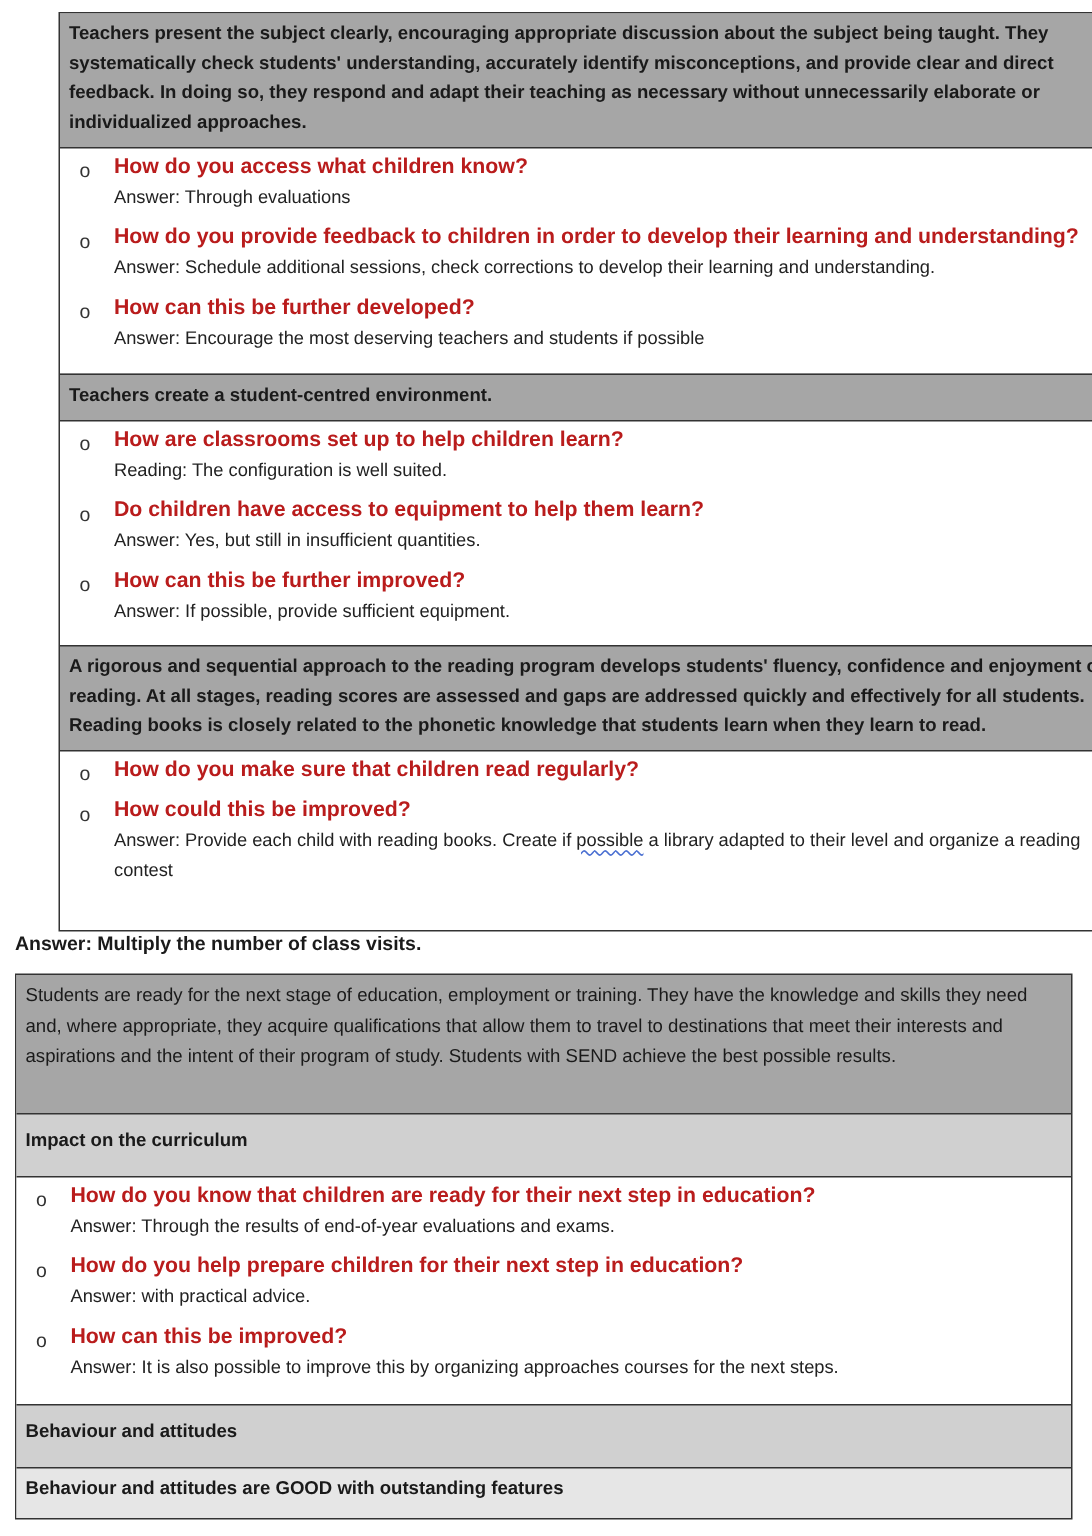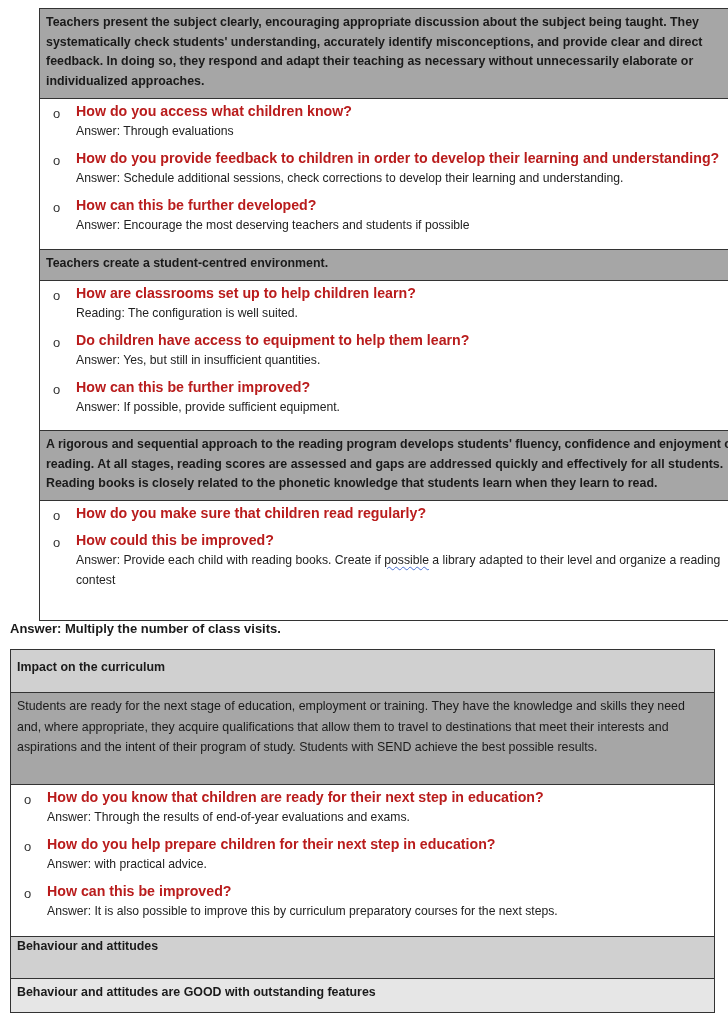--- a/index.html
+++ b/index.html
@@ -98,42 +98,42 @@
       <span class="bullet">o</span>
       <div class="q">How could this be improved?</div>
       <div class="a"><span>Answer: Provide each child with reading books. Create if </span><span class="spell">possible</span><span> a library adapted to their level and organize a reading contest</span></div>
     </div>
   </div>
 </div>
 
 <div class="standalone">Answer: Multiply the number of class visits.</div>
 
 <div class="tbl tbl2">
+  <div class="row hdr dark normal-weight" style="height:92px; padding-top:3px; line-height:20.5px;">
+    <span>Students are ready for the next stage of education, employment or training. They have the knowledge and skills they need and, where appropriate, they acquire qualifications that allow them to travel to destinations that meet their interests and aspirations and the intent of their program of study. Students with SEND achieve the best possible results.</span>
+  </div>
   <div class="row hdr light" style="height:42px; padding-top:8px;">
     <span>Impact on the curriculum</span>
-  </div>
-  <div class="row hdr dark normal-weight" style="height:92px; padding-top:3px; line-height:20.5px;">
-    <span>Students are ready for the next stage of education, employment or training. They have the knowledge and skills they need and, where appropriate, they acquire qualifications that allow them to travel to destinations that meet their interests and aspirations and the intent of their program of study. Students with SEND achieve the best possible results.</span>
   </div>
   <div class="row qa-block" style="height:152px;">
     <div class="qa">
       <span class="bullet">o</span>
       <div class="q">How do you know that children are ready for their next step in education?</div>
       <div class="a">Answer: Through the results of end-of-year evaluations and exams.</div>
     </div>
     <div class="qa">
       <span class="bullet">o</span>
       <div class="q">How do you help prepare children for their next step in education?</div>
       <div class="a">Answer: with practical advice.</div>
     </div>
     <div class="qa">
       <span class="bullet">o</span>
       <div class="q">How can this be improved?</div>
-      <div class="a">Answer: It is also possible to improve this by curriculum preparatory courses for the next steps.</div>
+      <div class="a">Answer: It is also possible to improve this by organizing approaches courses for the next steps.</div>
     </div>
   </div>
-  <div class="row hdr light" style="height:42px; padding-top:0;">
+  <div class="row hdr light" style="height:42px; padding-top:8px;">
     <span>Behaviour and attitudes</span>
   </div>
   <div class="row hdr lighter" style="height:34px; padding-top:4px;">
     <span>Behaviour and attitudes are GOOD with outstanding features</span>
   </div>
 </div>
 
 </body></html>

